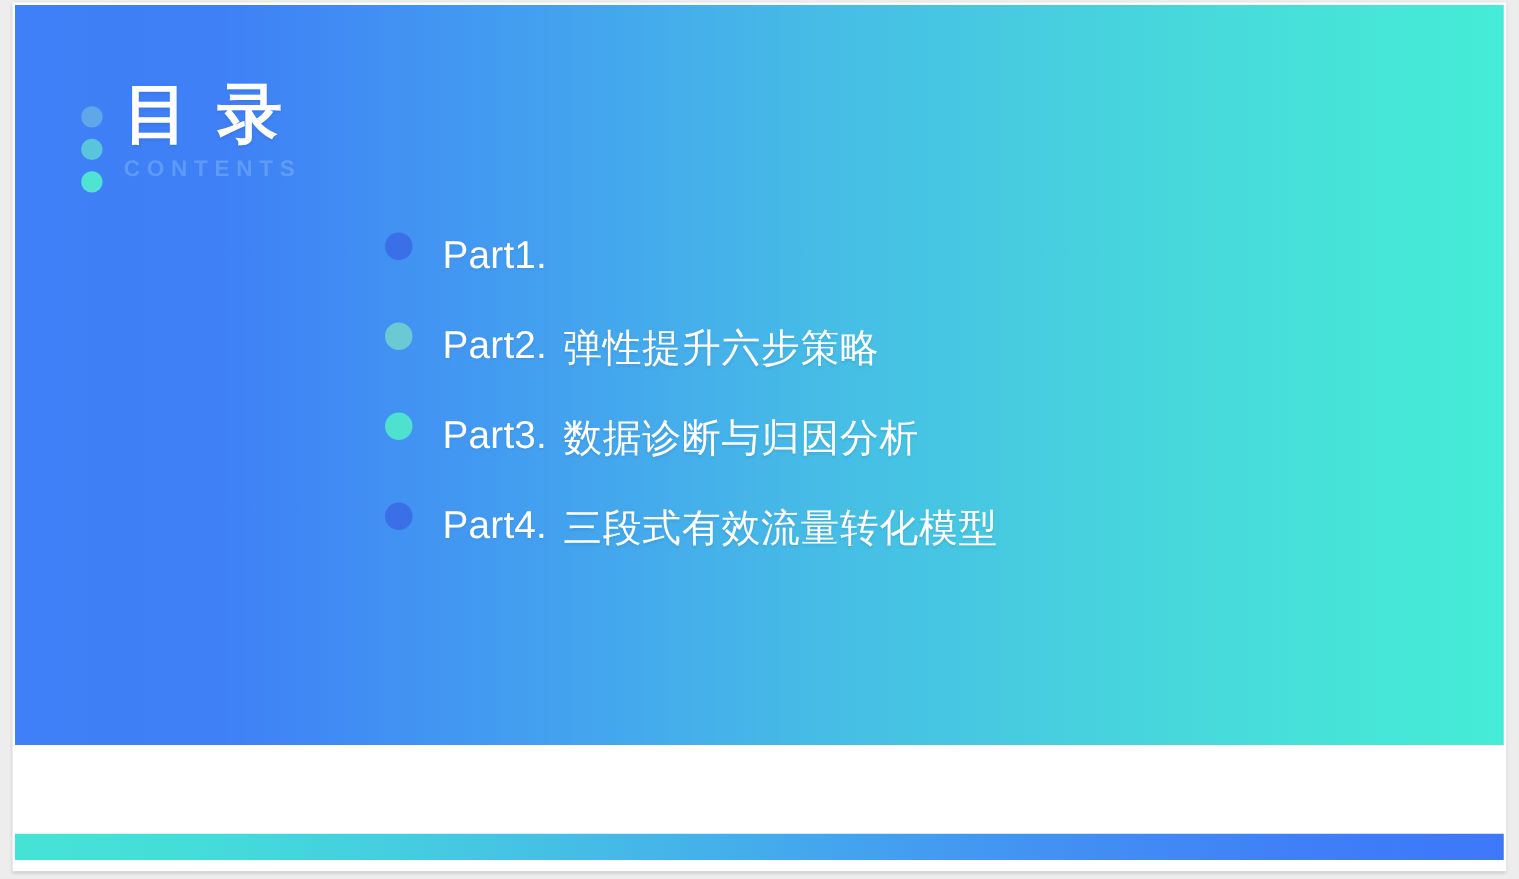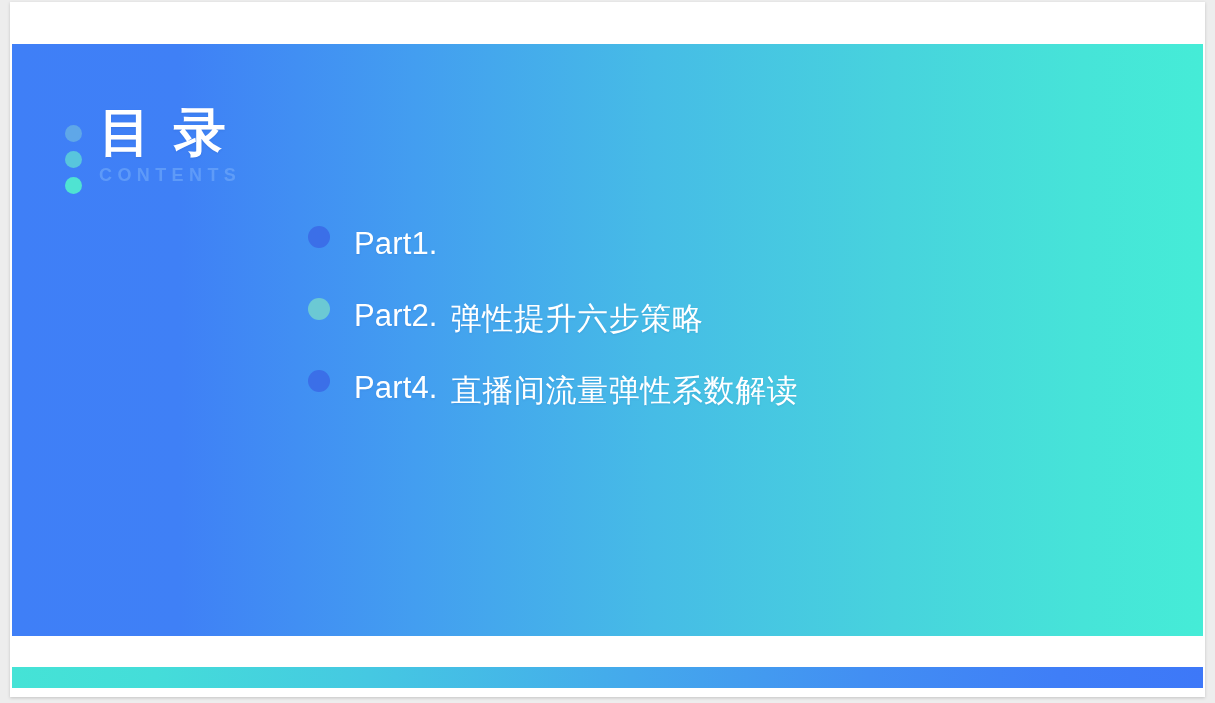--- a/index.html
+++ b/index.html
@@ -41,21 +41,20 @@
     height: 592px;
     background: linear-gradient(90deg,
                 #3f7ff7 0%,
                 #3f80f6 14%,
                 #439ef0 34%,
                 #46bce6 54%,
                 #47d3dd 74%,
                 #46e4d8 90%,
                 #45ecd7 100%);
     overflow: hidden;
-    margin-top: 40px;
   }
 
   
   .accent-bar {
     position: absolute;
     left: 12px;
     top: 667px;
     width: 1191px;
     height: 21px;
     background: linear-gradient(90deg,
@@ -188,25 +187,30 @@
         <span class="toc-bullet" style="background: rgb(59, 111, 232);"></span>
         <span class="toc-text toc-part">Part1.</span>
       </div>
 
       <div class="toc-row">
         <span class="toc-bullet" style="background: rgb(107, 201, 212);"></span>
         <span class="toc-text toc-part">Part2.</span>
         <span class="toc-text toc-title">弹性提升六步策略</span>
       </div>
 
+      <div class="toc-row">
+        <span class="toc-bullet" style="background: rgb(79, 224, 208);"></span>
+        <span class="toc-text toc-part">Part3.</span>
+        <span class="toc-text toc-title">数据诊断与归因分析</span>
+      </div>
 
       <div class="toc-row">
         <span class="toc-bullet" style="background: rgb(59, 111, 232);"></span>
         <span class="toc-text toc-part">Part4.</span>
-        <span class="toc-text toc-title">直播间流量弹性系数解读</span>
+        <span class="toc-text toc-title">三段式有效流量转化模型</span>
       </div>
 
 
     </div>
 
   </div>
 
   <div class="accent-bar"></div>
 
 </div>

